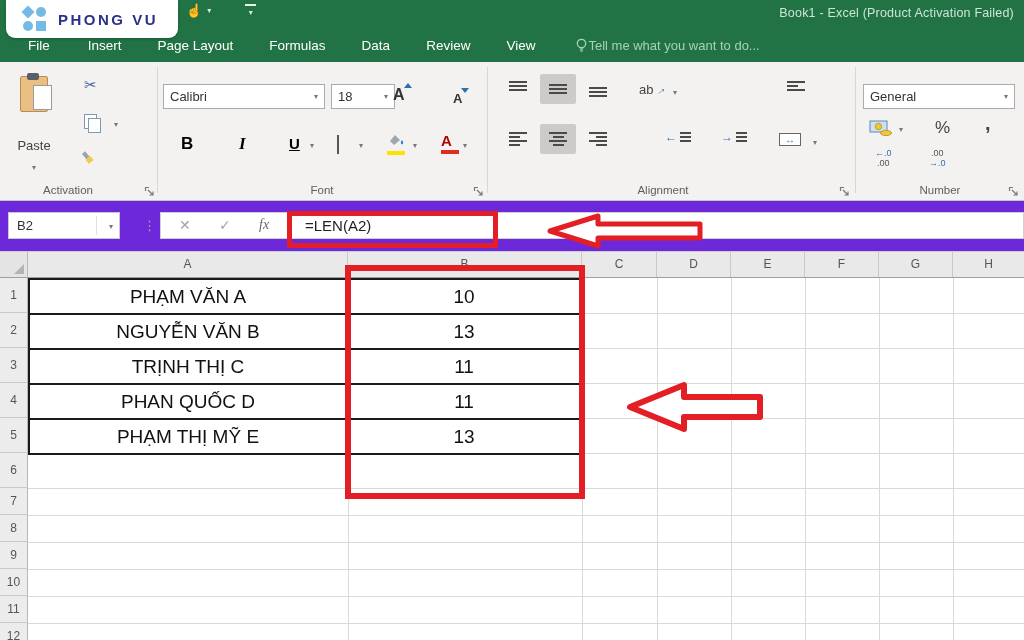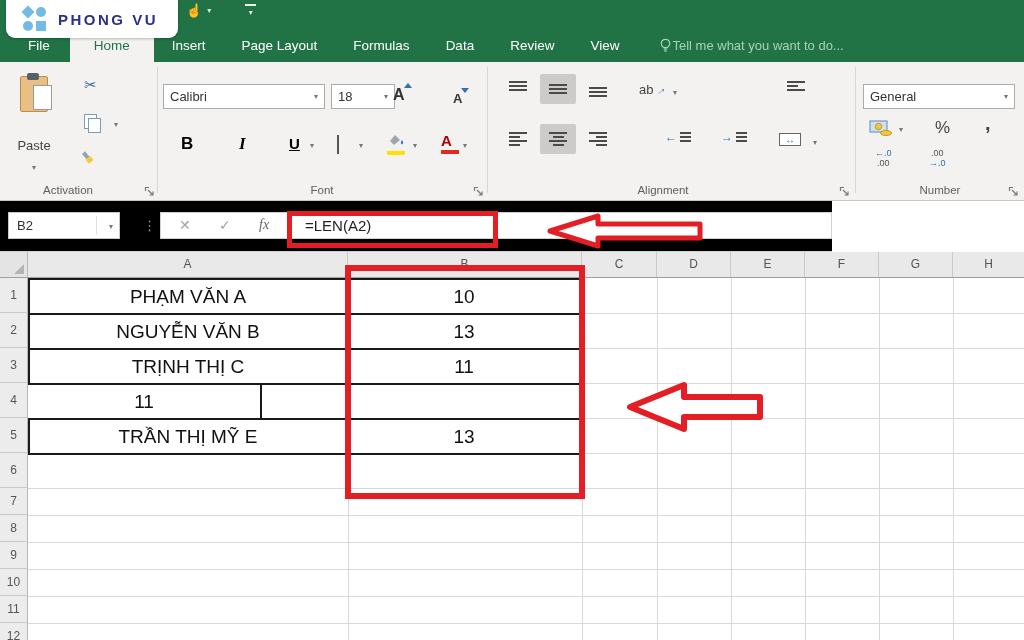--- a/index.html
+++ b/index.html
@@ -72,21 +72,21 @@
   .orient{font-size:13px;color:#444;display:flex;align-items:center;}
   .orient .oarr{display:inline-block;color:#2f6fb0;transform:rotate(-38deg);font-size:12px;margin-left:1px;}
 
   
   .pct{font-size:17px;color:#444;}
   .comma{font-size:20px;font-weight:bold;color:#444;}
   .decic{font-size:9px;color:#555;line-height:10px;text-align:center;}
   .decic b{color:#2f6fb0;font-weight:normal;}
 
   
-  .fstrip{position:absolute;left:0;top:201px;width:832px;height:51px;background:#000000;border-bottom:1px solid #cfcfcf;box-sizing:border-box;}
+  .fstrip{position:absolute;left:0;top:201px;width:1024px;height:51px;background:#6d28d9;border-bottom:1px solid #cfcfcf;box-sizing:border-box;}
   .namebox{position:absolute;left:8px;top:11px;width:112px;height:27px;background:#fff;border:1px solid #c8c8c8;box-sizing:border-box;
            font-size:13px;color:#333;display:flex;align-items:center;padding-left:8px;}
   .namebox .nb-car{position:absolute;right:6px;top:9px;font-size:8px;color:#777;}
   .namebox .nb-div{position:absolute;right:22px;top:3px;bottom:3px;width:1px;background:#e0e0e0;}
   .fdots{position:absolute;left:143px;top:17px;color:#a9a9a9;font-size:13px;letter-spacing:0;}
   .fbar{position:absolute;left:160px;top:11px;right:0;height:27px;background:#fff;border:1px solid #d0d0d0;box-sizing:border-box;}
   .fico{position:absolute;top:4px;font-size:14px;color:#a3a3a3;}
   .fx{font-family:"Liberation Serif",serif;font-style:italic;color:#666;}
   .formula-text{position:absolute;left:144px;top:4px;font-size:15px;color:#222;}
 
@@ -149,25 +149,25 @@
 <div class="titlebar">
   <div class="qat">
     <span class="qat-item">☝ <span class="qat-caret">▾</span></span>
     <span class="qat-item">
         <span style="display:flex;flex-direction:column;align-items:center;">
           <span class="qat-bar"></span>
           <span class="qat-caret">▾</span>
         </span>
       </span>
   </div>
+  <div class="title-text">Book1 - Excel (Product Activation Failed)</div>
 </div>
 
 <div class="tabrow">
   <div class="tab" style="padding:0 20px;">File</div>
-  <div class="tab active" style="padding:0 24px;">Home</div>
   <div class="tab">Insert</div>
   <div class="tab">Page Layout</div>
   <div class="tab">Formulas</div>
   <div class="tab">Data</div>
   <div class="tab">Review</div>
   <div class="tab">View</div>
   <div class="tellme">
     <svg width="13" height="15" viewBox="0 0 13 15">
       <circle cx="6.5" cy="5.5" r="4.2" fill="none" stroke="#a7d2b7" stroke-width="1.3"></circle>
       <line x1="4.8" y1="11" x2="8.2" y2="11" stroke="#a7d2b7" stroke-width="1.3"></line>
@@ -438,24 +438,25 @@
     </div>
     <div class="xrow">
       <div class="cell-a">NGUYỄN VĂN B</div>
       <div class="cell-b">13</div>
     </div>
     <div class="xrow">
       <div class="cell-a">TRỊNH THỊ C</div>
       <div class="cell-b">11</div>
     </div>
     <div class="xrow">
+      <div class="cell-a">PHAN QUỐC D</div>
       <div class="cell-b">11</div>
     </div>
     <div class="xrow">
-      <div class="cell-a">TRẦN THỊ MỸ E</div>
+      <div class="cell-a">PHẠM THỊ MỸ E</div>
       <div class="cell-b">13</div>
     </div>
   </div>
 </div>
 
 <div class="redbox" style="left:345px;top:265px;width:240px;height:234px;border-width:6px;"></div>
 
 <svg class="arrow-svg" style="left:626px;top:380px;" width="140" height="54" viewBox="0 0 140 54">
   <polygon points="4,27 58,5 58,17 134,17 134,37 58,37 58,49" fill="#ffffff" stroke="#e31e24" stroke-width="6" stroke-linejoin="round"></polygon>
 </svg>

